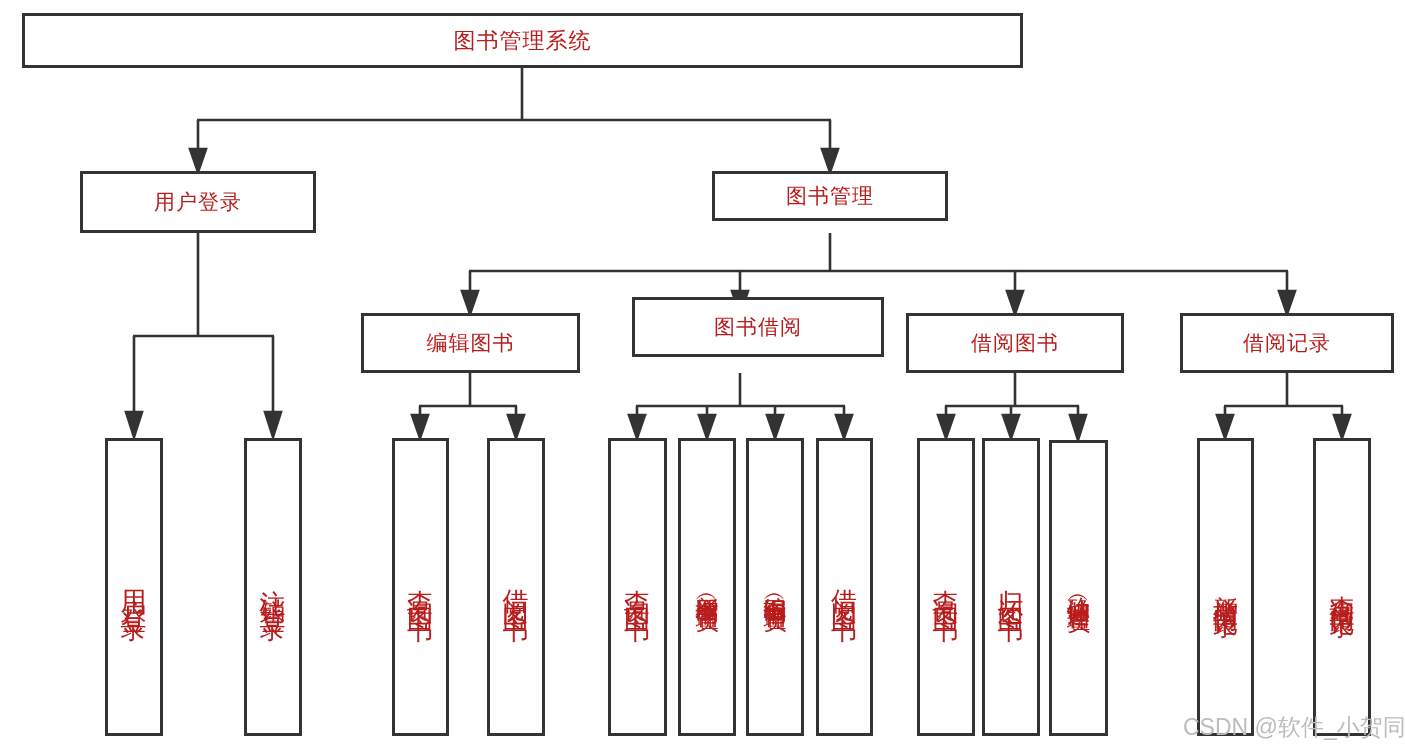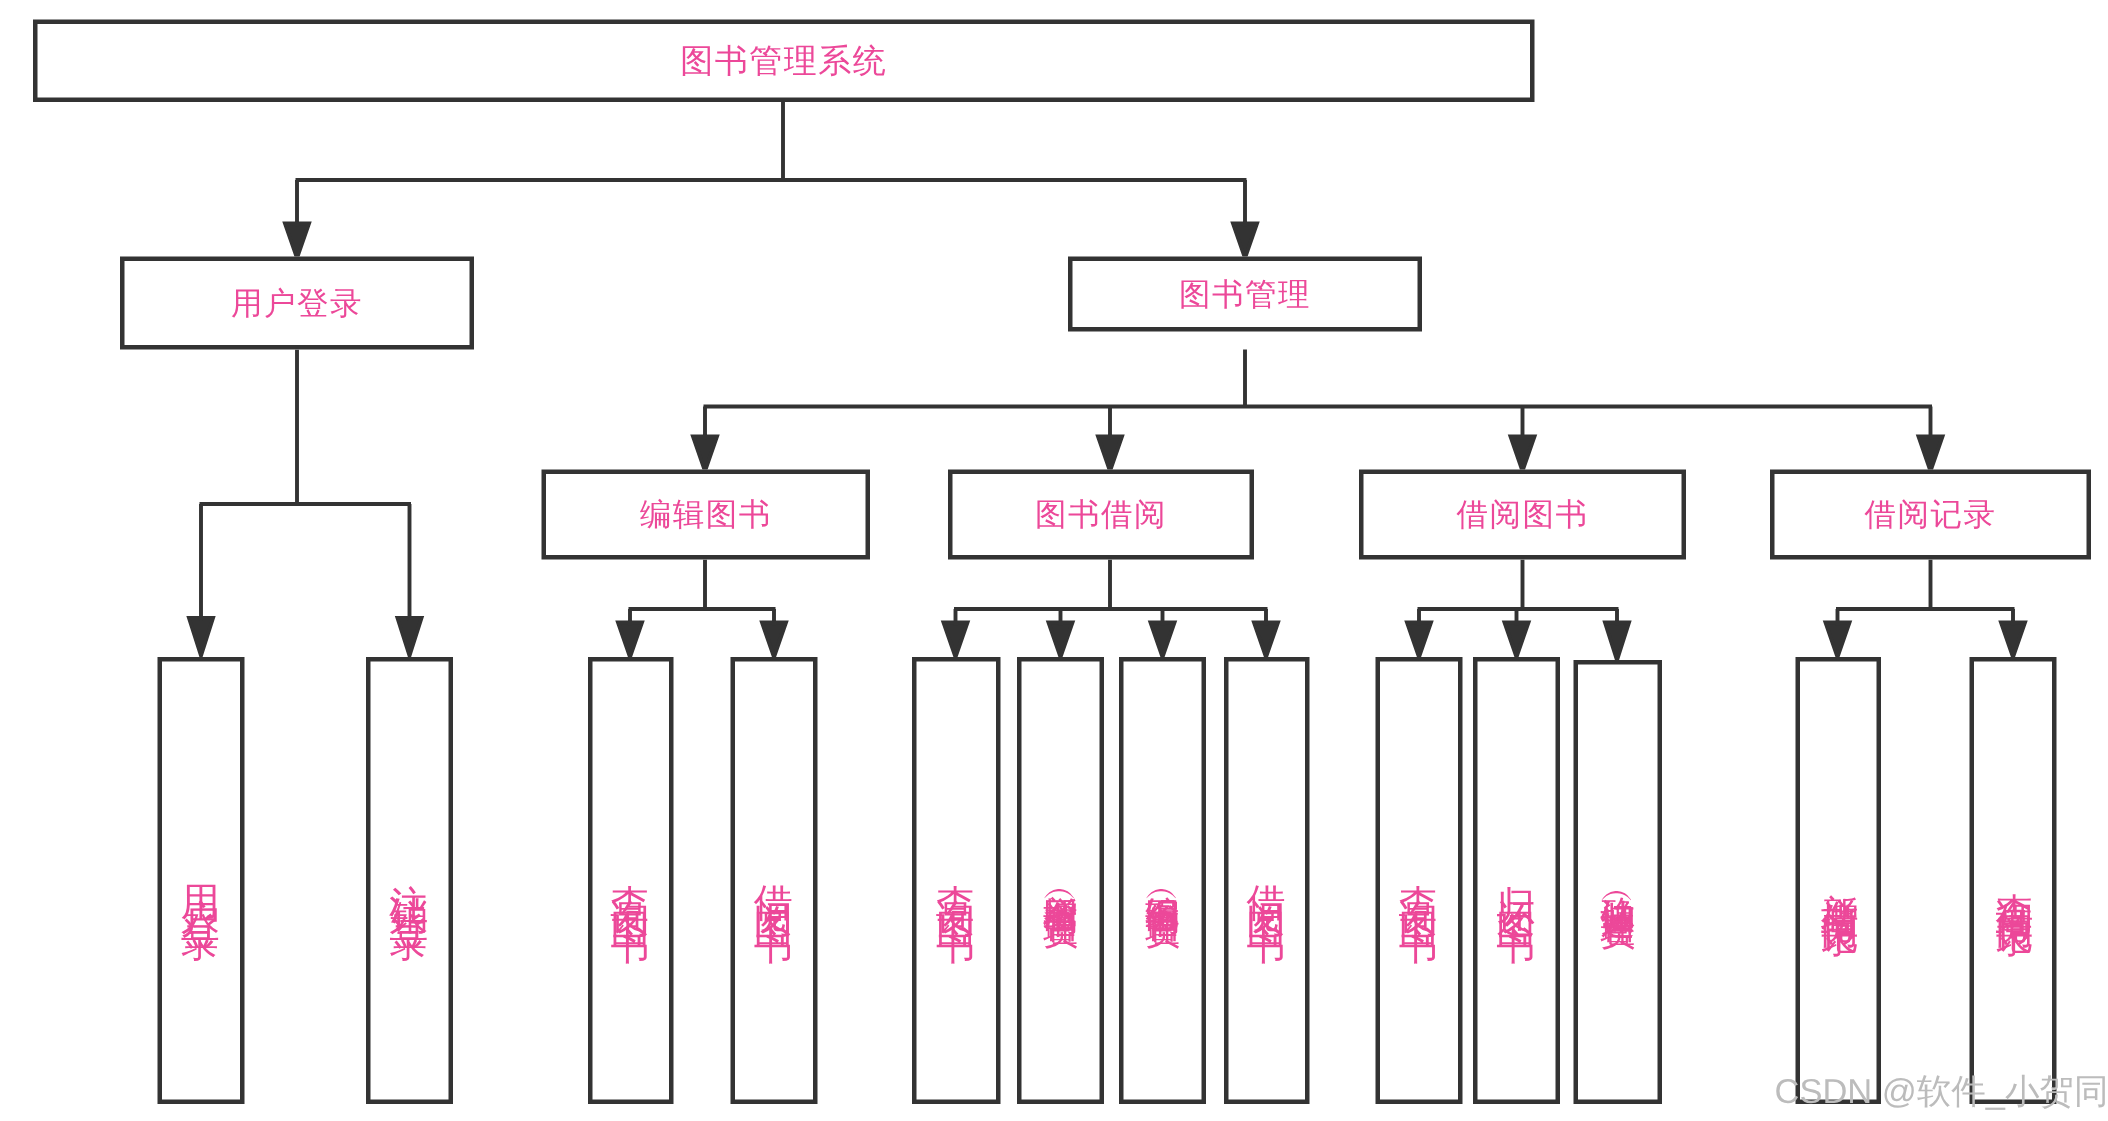--- a/index.html
+++ b/index.html
@@ -35,21 +35,21 @@
   }
   .node {
     position: absolute;
     box-sizing: border-box;
     border: 3px solid #333333;
     background: #ffffff;
     z-index: 1;
     display: flex;
     align-items: center;
     justify-content: center;
-    color: #ec4899;
+    color: #b91c1c;
   }
   .hlabel {
     font-size: 21px;
     letter-spacing: 1px;
     white-space: nowrap;
   }
   .root-label {
     font-size: 22px;
   }
   .vtext {
@@ -126,21 +126,21 @@
   <div class="node" style="left:80px; top:171px; width:236px; height:62px;">
     <span class="hlabel">用户登录</span>
   </div>
   <div class="node" style="left:712px; top:171px; width:236px; height:50px;">
     <span class="hlabel">图书管理</span>
   </div>
 
   <div class="node" style="left:361px; top:313px; width:219px; height:60px;">
     <span class="hlabel">编辑图书</span>
   </div>
-  <div class="node" style="left:632px; top:313px; width:204px; height:60px;">
+  <div class="node" style="left:632px; top:297px; width:252px; height:60px;">
     <span class="hlabel">图书借阅</span>
   </div>
   <div class="node" style="left:906px; top:313px; width:218px; height:60px;">
     <span class="hlabel">借阅图书</span>
   </div>
   <div class="node" style="left:1180px; top:313px; width:214px; height:60px;">
     <span class="hlabel">借阅记录</span>
   </div>
 
   <div class="node" style="left:105px; top:438px; width:58px; height:298px;">

